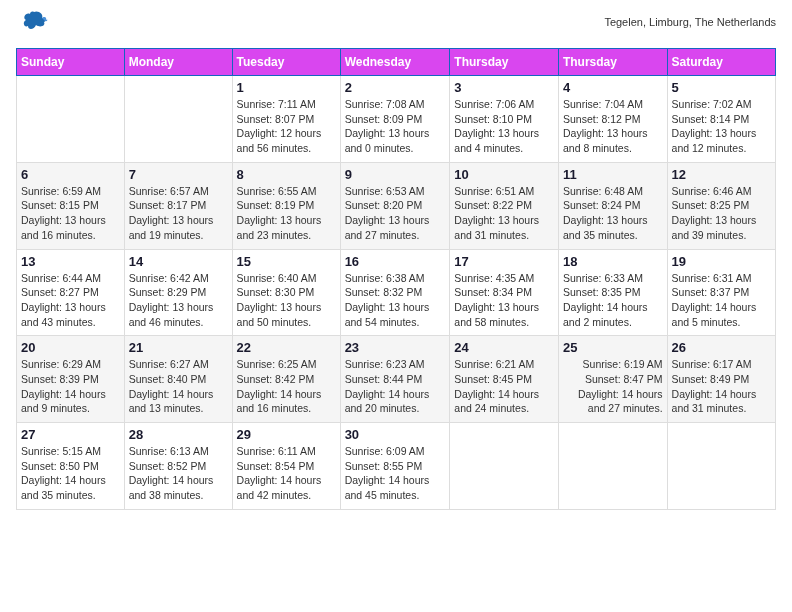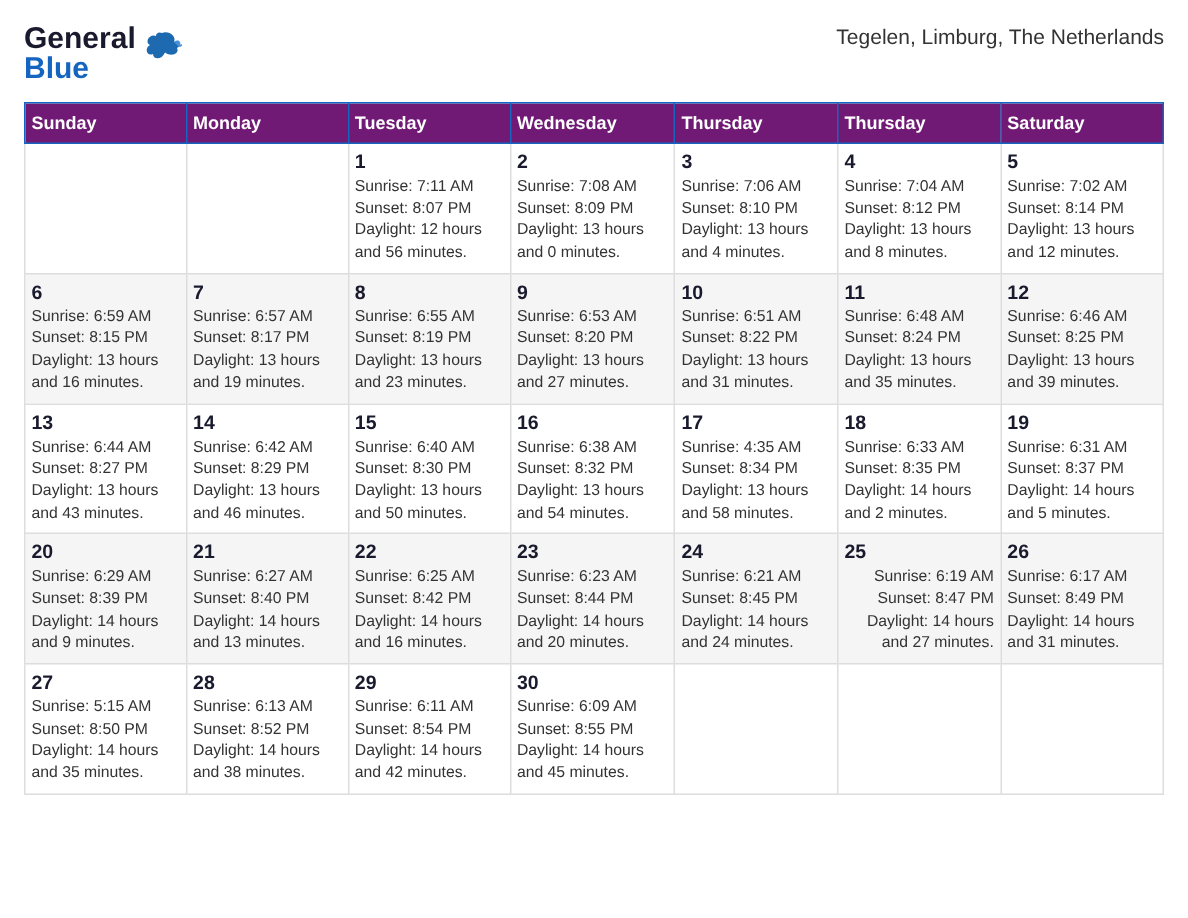--- a/index.html
+++ b/index.html
@@ -36,30 +36,30 @@
     .title-area {
       text-align: right;
     }
     .calendar-title {
       font-size: 36px;
       font-weight: bold;
       color: #1a1a2e;
       line-height: 1.1;
     }
     .calendar-subtitle {
-      font-size: 14px;
+      font-size: 11px;
       color: #333;
     }
     table {
       width: 100%;
       border-collapse: collapse;
       font-size: 11px;
     }
     thead tr {
-      background-color: #701a75;
+      background-color: #d946ef;
       color: #fff;
     }
     thead th {
       padding: 6px 4px;
       text-align: left;
       font-weight: bold;
       font-size: 12px;
       border: 1px solid #1565c0;
     }
     tbody tr {
@@ -101,24 +101,20 @@
       display: flex;
       flex-direction: column;
     }
   </style>
 </head>
 <body>
 
 <div class="header">
   <div class="logo">
     <div class="logo-wrapper">
-      <div class="logo-text">
-        <span class="logo-general">General</span>
-        <span class="logo-blue">Blue</span>
-      </div>
       <svg width="28" height="28" viewBox="0 0 28 28" style="margin-left:4px;margin-top:-8px;">
         <path d="M14 4 C18 2, 24 6, 22 10 C26 8, 28 12, 24 14 C26 18, 20 20, 16 17 C14 22, 8 22, 8 18 C4 20, 2 14, 6 12 C2 10, 6 4, 10 6 C10 4, 12 3, 14 4 Z" fill="#1e6ab0"></path>
         <path d="M22 10 C24 8, 27 9, 26 12 C28 10, 28 14, 25 13" fill="#4a90d9" stroke="none"></path>
       </svg>
     </div>
   </div>
   <div class="title-area">
     <div class="calendar-subtitle">Tegelen, Limburg, The Netherlands</div>
   </div>
 </div>

